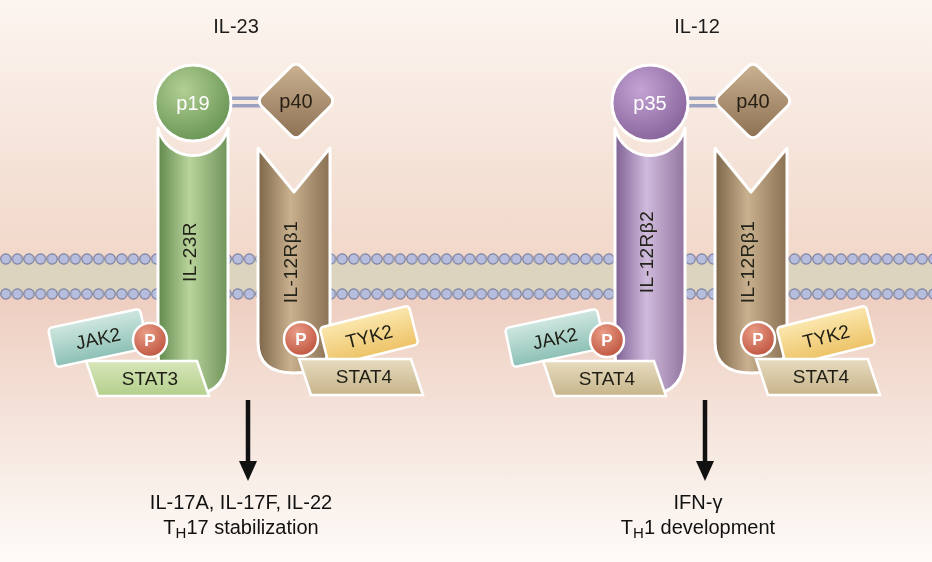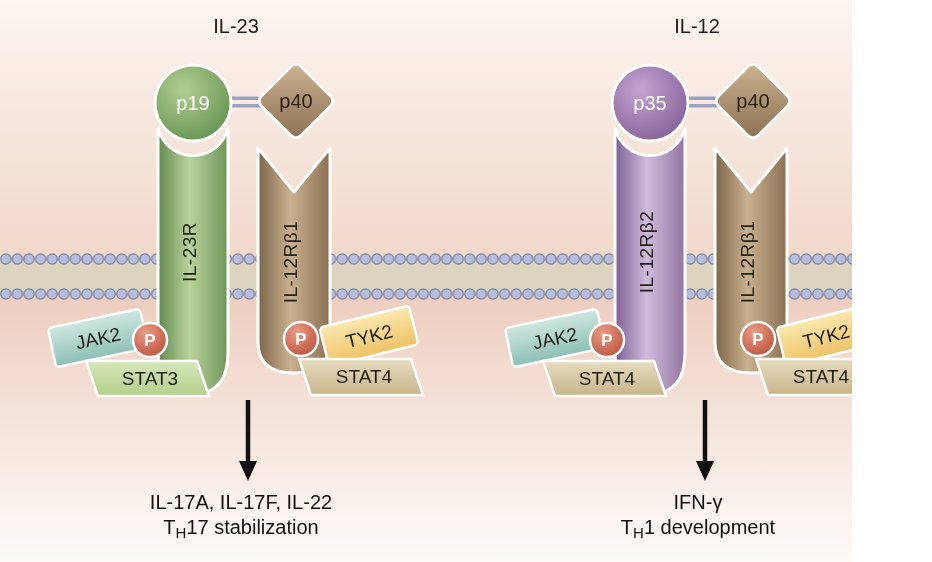--- a/index.html
+++ b/index.html
@@ -1,16 +1,16 @@
 <!DOCTYPE html>
 <html><head>
 <meta charset="utf-8">
 <style>
   html,body{margin:0;padding:0;background:#ffffff;}
-  .stage{width:852px;height:562px;position:relative;overflow:hidden;background:#f97316;}
+  .stage{width:932px;height:562px;position:relative;overflow:hidden;background:#f97316;}
   svg{display:block;}
   text{font-family:"Liberation Sans","DejaVu Sans",sans-serif;}
   .title-label{font-size:20px;fill:#1c1c1c;}
   .subunit-label-light{font-size:20px;fill:#ffffff;}
   .subunit-label-dark{font-size:20px;fill:#2a2116;}
   .receptor-label{font-size:19px;fill:#23231a;letter-spacing:.5px;}
   .tile-label{font-size:19px;fill:#1e1e14;}
   .p-label{font-size:17px;font-weight:bold;fill:#ffffff;}
   .outcome-label{font-size:20px;fill:#111111;}
   .outcome-sub{font-size:15px;}

